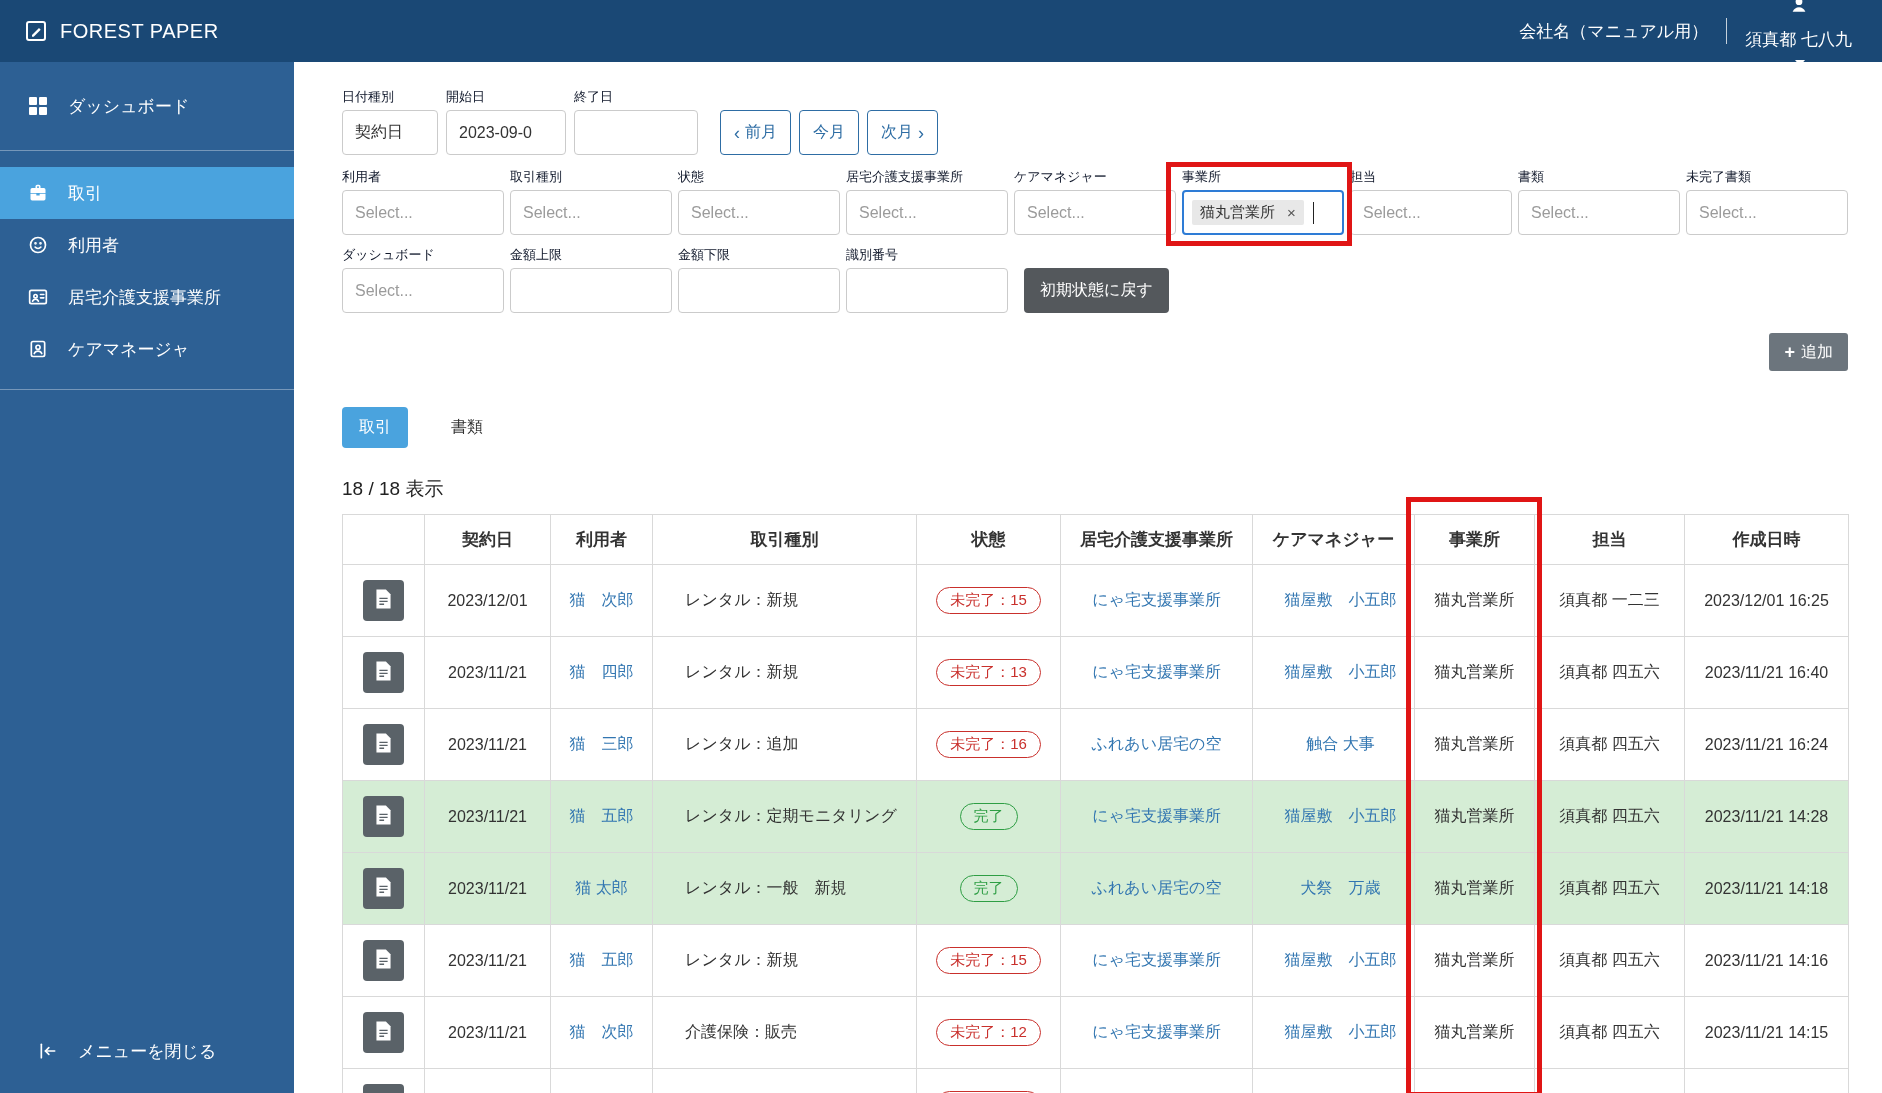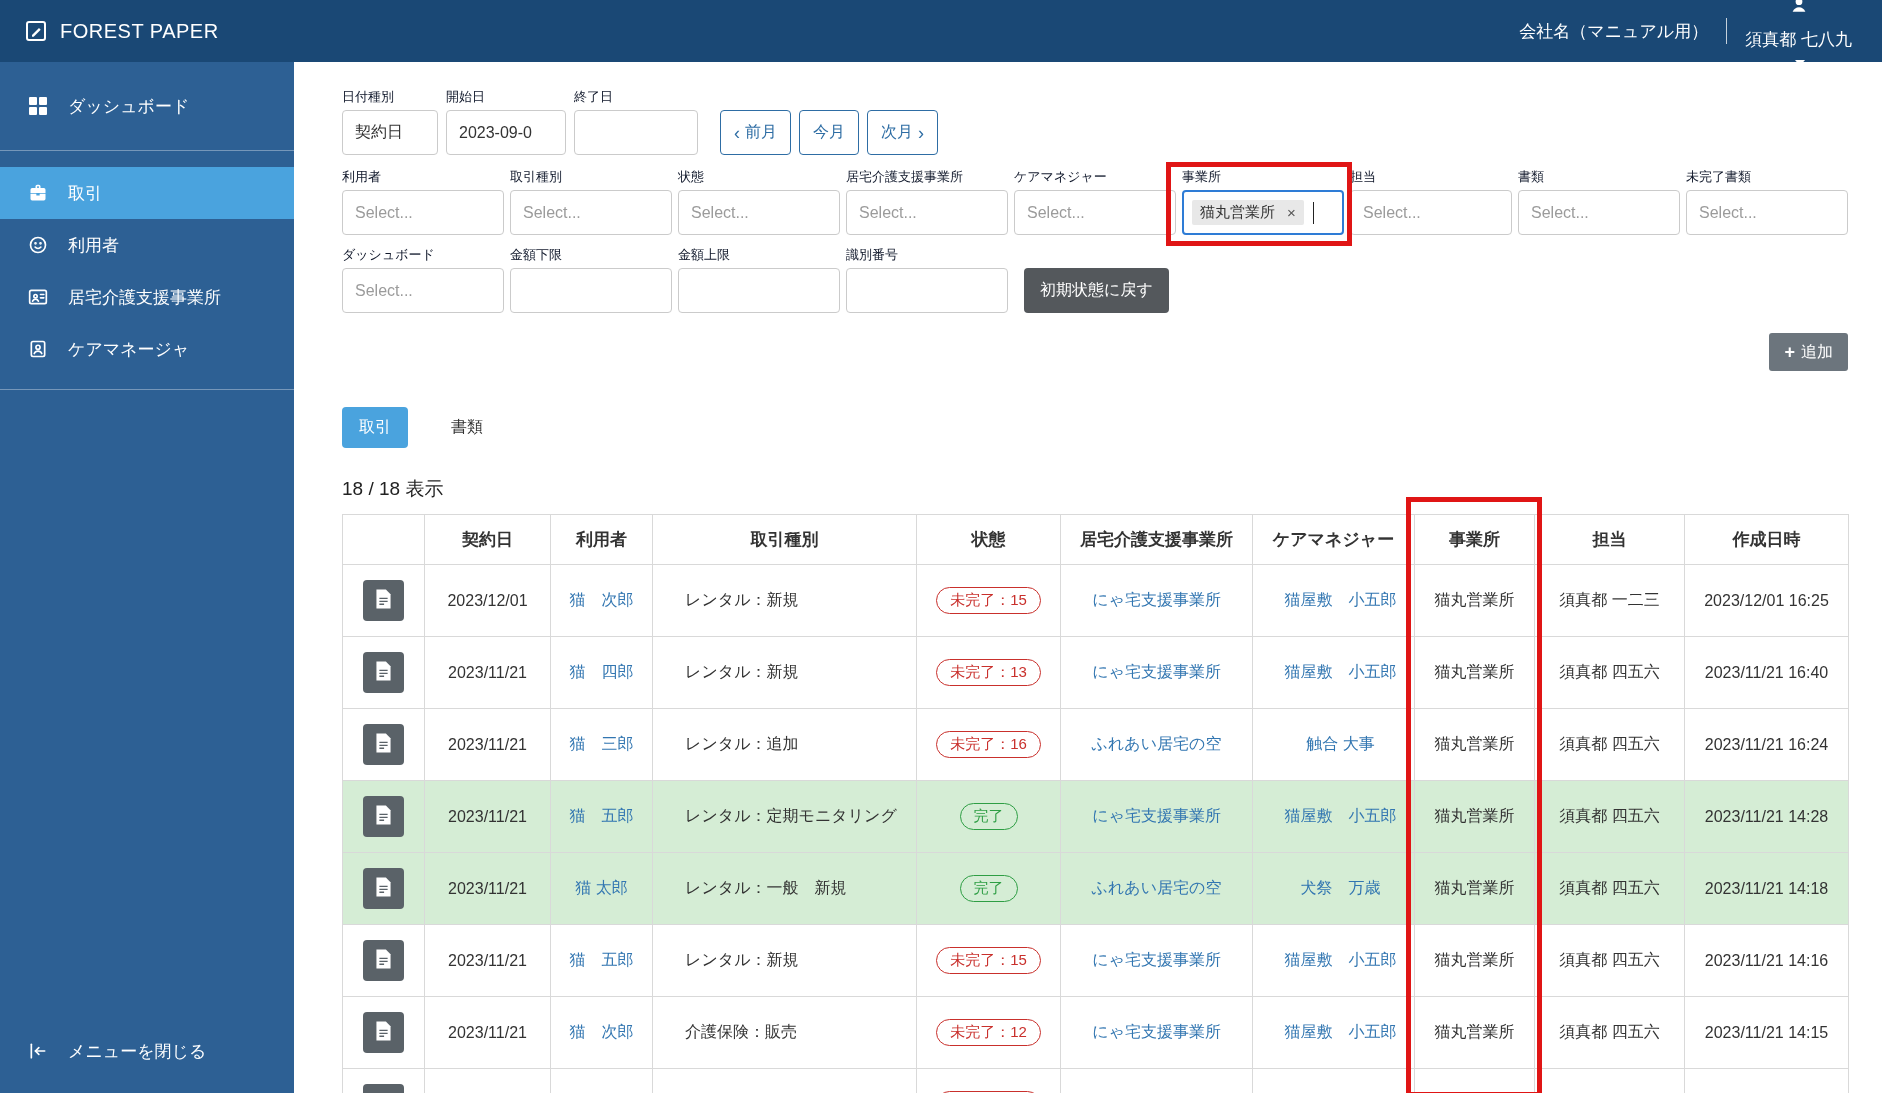--- a/index.html
+++ b/index.html
@@ -16,21 +16,21 @@
   .caret-down { width:0; height:0; border-left:5px solid transparent; border-right:5px solid transparent; border-top:6px solid #fff; margin-left:2px; }
 
   
   .sidebar { position:absolute; top:62px; left:0; bottom:0; width:294px; background:#2d6094; color:#fff; display:flex; flex-direction:column; z-index:4; }
   .side-item { display:flex; align-items:center; gap:18px; padding-left:26px; height:52px; font-size:17px; cursor:pointer; }
   .side-item.first { height:88px; }
   .side-divider { height:1px; background:rgba(255,255,255,.35); }
   .side-group { padding:16px 0 14px; }
   .side-item.active { background:#4aa3de; }
   .side-spacer { flex:1; }
-  .side-item.bottom { height:64px; margin-bottom:10px; }
+  .side-item.bottom { height:64px; margin-bottom:10px;margin-left:10px; }
   .side-icon { width:24px; display:flex; justify-content:center; align-items:center; }
 
   
   .main { position:absolute; top:62px; left:294px; right:0; bottom:0; background:#fff; overflow:hidden; padding:27px 0 0 48px; }
 
   .frow { display:flex; align-items:flex-end; gap:8px; }
   .frow.selects { margin-top:14px; gap:6px; }
   .frow.row3 { margin-top:12px; gap:6px; }
   .fgroup { display:flex; flex-direction:column; gap:5px; }
   .w96{width:96px} .w120{width:120px} .w124{width:124px} .w162{width:162px}
@@ -279,25 +279,25 @@
 </div>
 
   <div class="frow row3">
     <div class="fgroup w162">
       <div class="flabel">ダッシュボード</div>
       <div class="field">
           <span class="ph">Select...</span>
         </div>
     </div>
     <div class="fgroup w162">
+      <div class="flabel">金額上限</div>
+      <input class="field" value="" style="">
+    </div>
+    <div class="fgroup w162">
       <div class="flabel">金額下限</div>
-      <input class="field" value="" style="">
-    </div>
-    <div class="fgroup w162">
-      <div class="flabel">金額上限</div>
       <input class="field" value="" style="">
     </div>
     <div class="fgroup w162">
       <div class="flabel">識別番号</div>
       <input class="field" value="" style="">
     </div>
     <button class="btn-reset">初期状態に戻す</button>
   </div>
 
   <div class="add-row">

